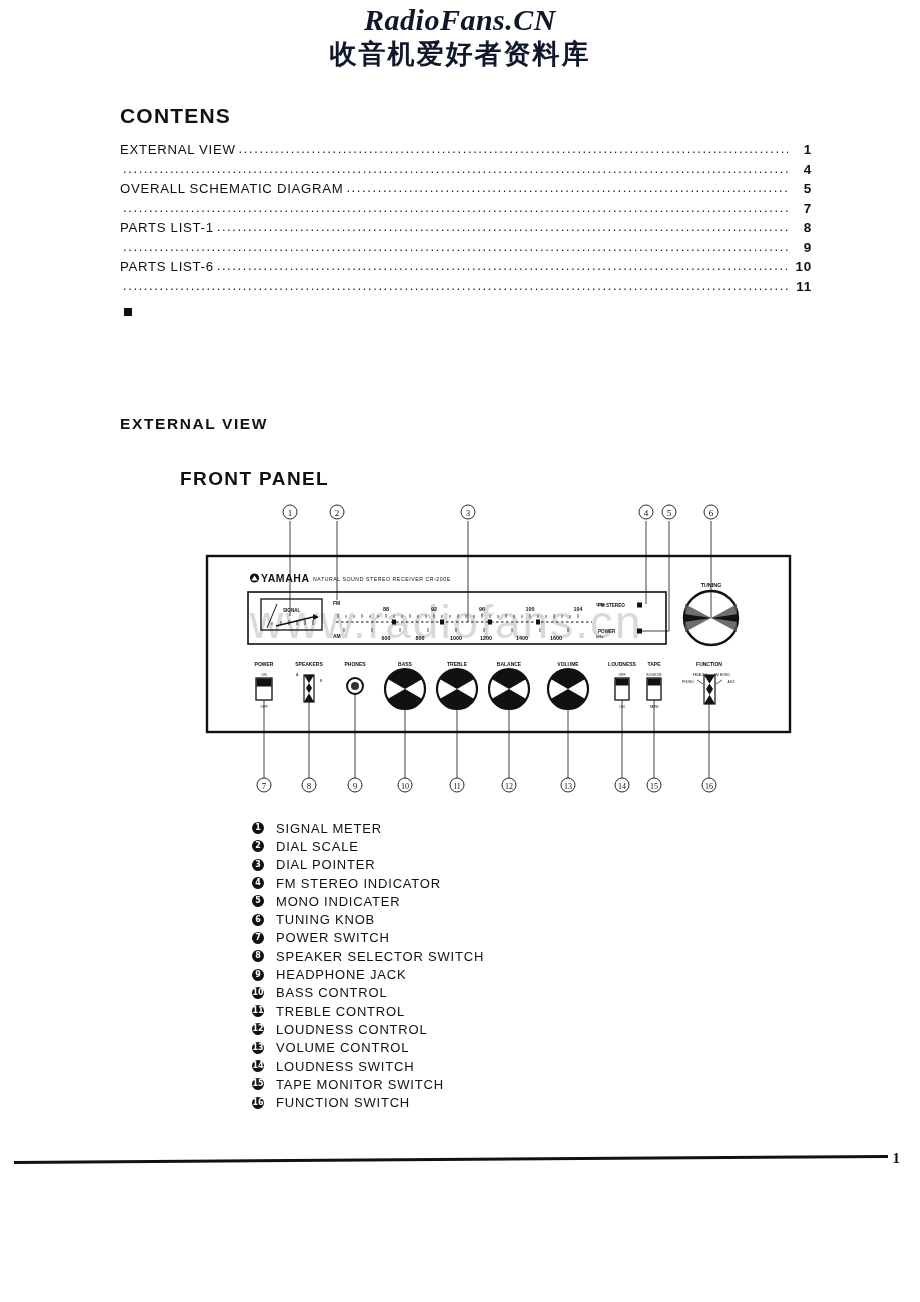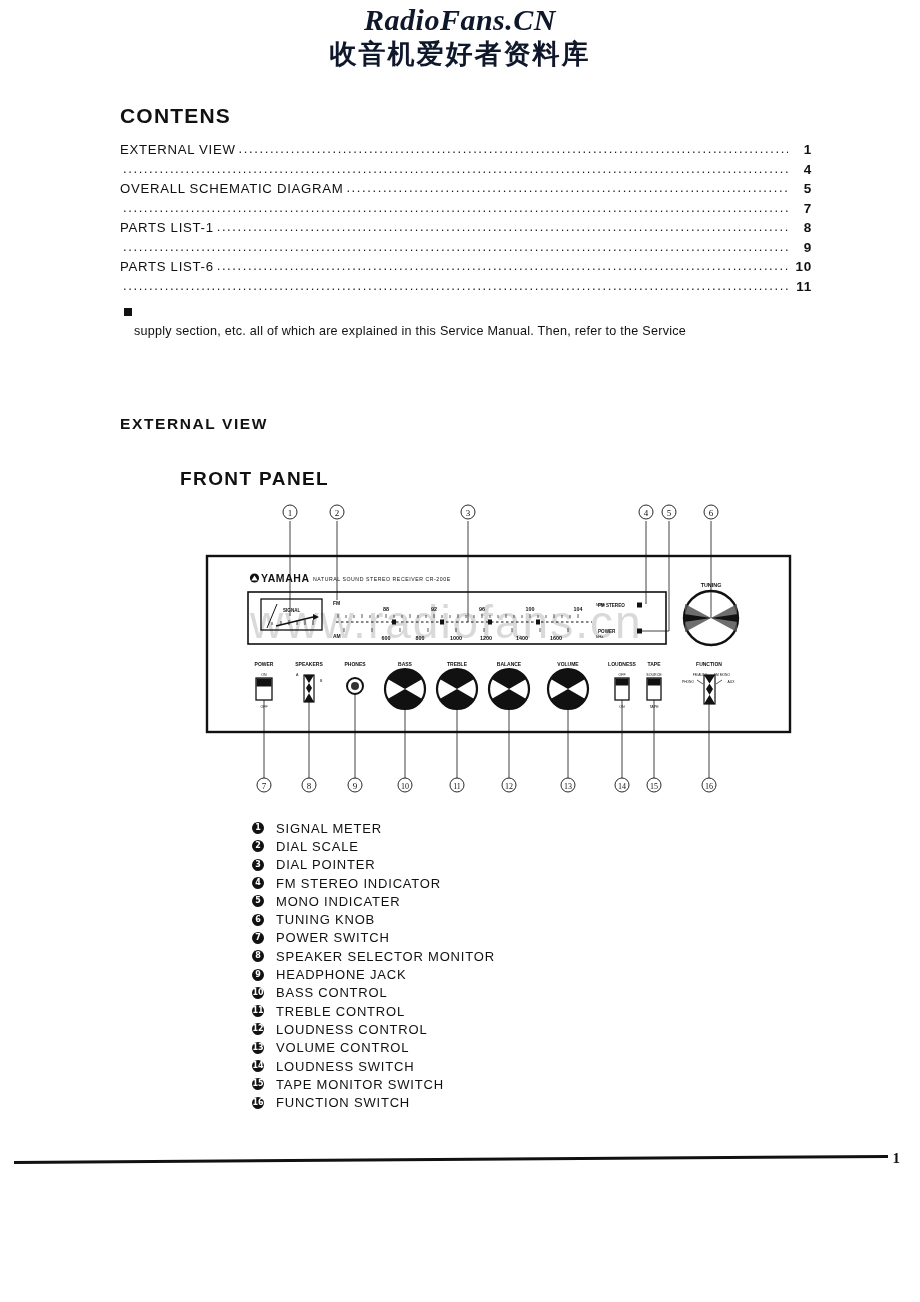--- a/index.html
+++ b/index.html
@@ -230,21 +230,20 @@
     </div>
     <div class="toc-row">
       <span class="toc-label"></span>
       <span class="toc-dots">...........................................................................................................................................</span>
       <span class="toc-page">11</span>
     </div>
   </div>
 
 <div class="note">
   <span class="note-sq"></span>
-  <span class="note-ind">supply section, etc. all of which are explained in this Service Manual. Then, refer to the Service</span>
 </div>
 
 <div class="h-external">EXTERNAL VIEW</div>
 <div class="h-front">FRONT PANEL</div>
 
 <div class="diagram">
 <svg width="920" height="1302" viewBox="0 0 920 1302" xmlns="http://www.w3.org/2000/svg">
   <defs>
     <g id="knobTicks">
       <circle r="20" fill="#fff" stroke="#111" stroke-width="2.2"></circle>
@@ -574,21 +573,21 @@
     <div class="legend-row">
       <span class="legend-bullet">6</span>
       <span class="legend-label">TUNING KNOB</span>
     </div>
     <div class="legend-row">
       <span class="legend-bullet">7</span>
       <span class="legend-label">POWER SWITCH</span>
     </div>
     <div class="legend-row">
       <span class="legend-bullet">8</span>
-      <span class="legend-label">SPEAKER SELECTOR MONITOR</span>
+      <span class="legend-label">SPEAKER SELECTOR SWITCH</span>
     </div>
     <div class="legend-row">
       <span class="legend-bullet">9</span>
       <span class="legend-label">HEADPHONE JACK</span>
     </div>
     <div class="legend-row">
       <span class="legend-bullet">10</span>
       <span class="legend-label">BASS CONTROL</span>
     </div>
     <div class="legend-row">

